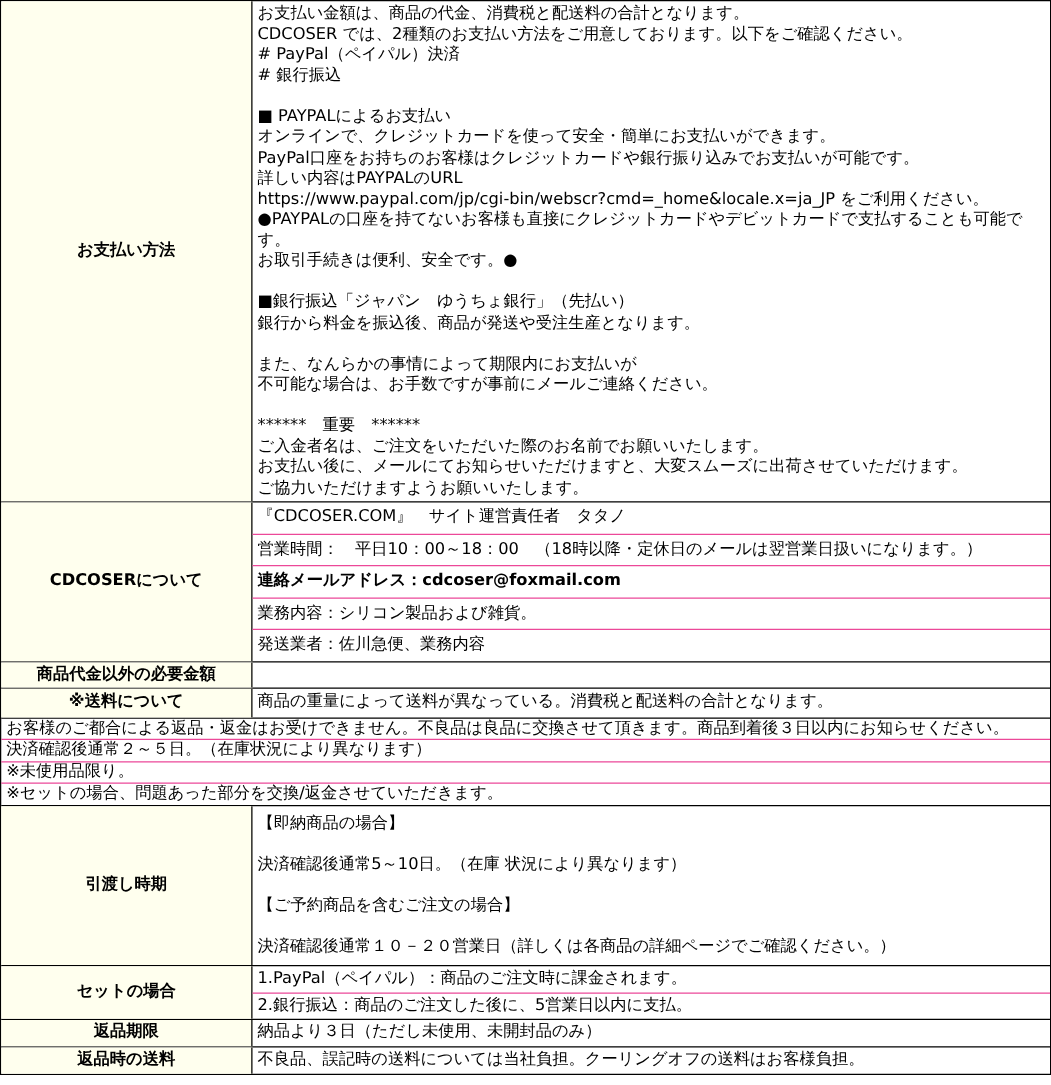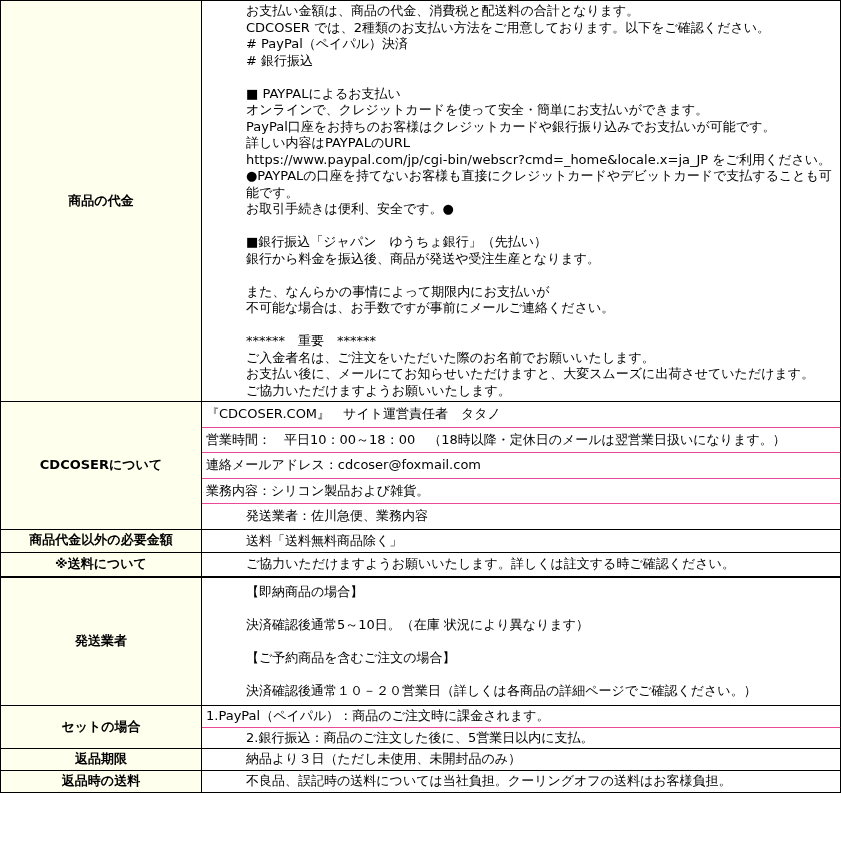--- a/index.html
+++ b/index.html
@@ -42,35 +42,35 @@
     min-width: 0;
   }
   .ccell {
     box-sizing: border-box;
     border-bottom: 1px solid #ec4899;
     white-space: pre-wrap;
     word-break: break-all;
     line-height: 16.5px;
     flex: 1 0 auto;
   }
-  .ccell:last-child { border-bottom: none; margin-left: 40px; }
+  .ccell:last-child { border-bottom: none; }
   .pad0 { padding: 0px 4px; }
   .pad1 { padding: 2px 4px; }
   .pad3 { padding: 3px 4px; }
   .pad4 { padding: 4px 4px; }
   .pad5 { padding: 6px 4px; }
-  .bold { font-weight: normal; }
+  .bold { font-weight: bold; }
 </style>
 </head>
 <body>
 
 <div class="info-table">
 
   <section class="row">
-    <div class="hcell">商品の代金</div>
+    <div class="hcell">お支払い方法</div>
     <div class="ccol">
       <div class="ccell pad1">お支払い金額は、商品の代金、消費税と配送料の合計となります。
 CDCOSER では、2種類のお支払い方法をご用意しております。以下をご確認ください。
 # PayPal（ペイパル）決済
 # 銀行振込
 
 ■ PAYPALによるお支払い
 オンラインで、クレジットカードを使って安全・簡単にお支払いができます。
 PayPal口座をお持ちのお客様はクレジットカードや銀行振り込みでお支払いが可能です。
 詳しい内容はPAYPALのURL
@@ -97,37 +97,40 @@
       <div class="ccell pad4">『CDCOSER.COM』　サイト運営責任者　タタノ</div>
       <div class="ccell pad4">営業時間：　平日10：00～18：00　（18時以降・定休日のメールは翌営業日扱いになります。）</div>
       <div class="ccell pad4 bold">連絡メールアドレス：cdcoser@foxmail.com</div>
       <div class="ccell pad4">業務内容：シリコン製品および雑貨。</div>
       <div class="ccell pad4">発送業者：佐川急便、業務内容</div>
     </div>
   </section>
 
   <section class="row">
     <div class="hcell">商品代金以外の必要金額</div>
-    <div class="ccol">
-      <div class="ccell pad3">送料「送料無料商品除く」</div>
-    </div>
   </section>
 
   <section class="row">
     <div class="hcell">※送料について</div>
     <div class="ccol">
-      <div class="ccell pad3">ご協力いただけますようお願いいたします。詳しくは註文する時ご確認ください。</div>
+      <div class="ccell pad3">商品の重量によって送料が異なっている。消費税と配送料の合計となります。</div>
     </div>
   </section>
 
   <section class="row">
+    <div class="ccol">
+      <div class="ccell pad0">お客様のご都合による返品・返金はお受けできません。不良品は良品に交換させて頂きます。商品到着後３日以内にお知らせください。</div>
+      <div class="ccell pad0">決済確認後通常２～５日。（在庫状況により異なります）</div>
+      <div class="ccell pad0">※未使用品限り。</div>
+      <div class="ccell pad0">※セットの場合、問題あった部分を交換/返金させていただきます。</div>
+    </div>
   </section>
 
   <section class="row">
-    <div class="hcell">発送業者</div>
+    <div class="hcell">引渡し時期</div>
     <div class="ccol">
       <div class="ccell pad5">【即納商品の場合】
 
 決済確認後通常5～10日。（在庫 状況により異なります）
 
 【ご予約商品を含むご注文の場合】
 
 決済確認後通常１０－２０営業日（詳しくは各商品の詳細ページでご確認ください。）</div>
     </div>
   </section>

